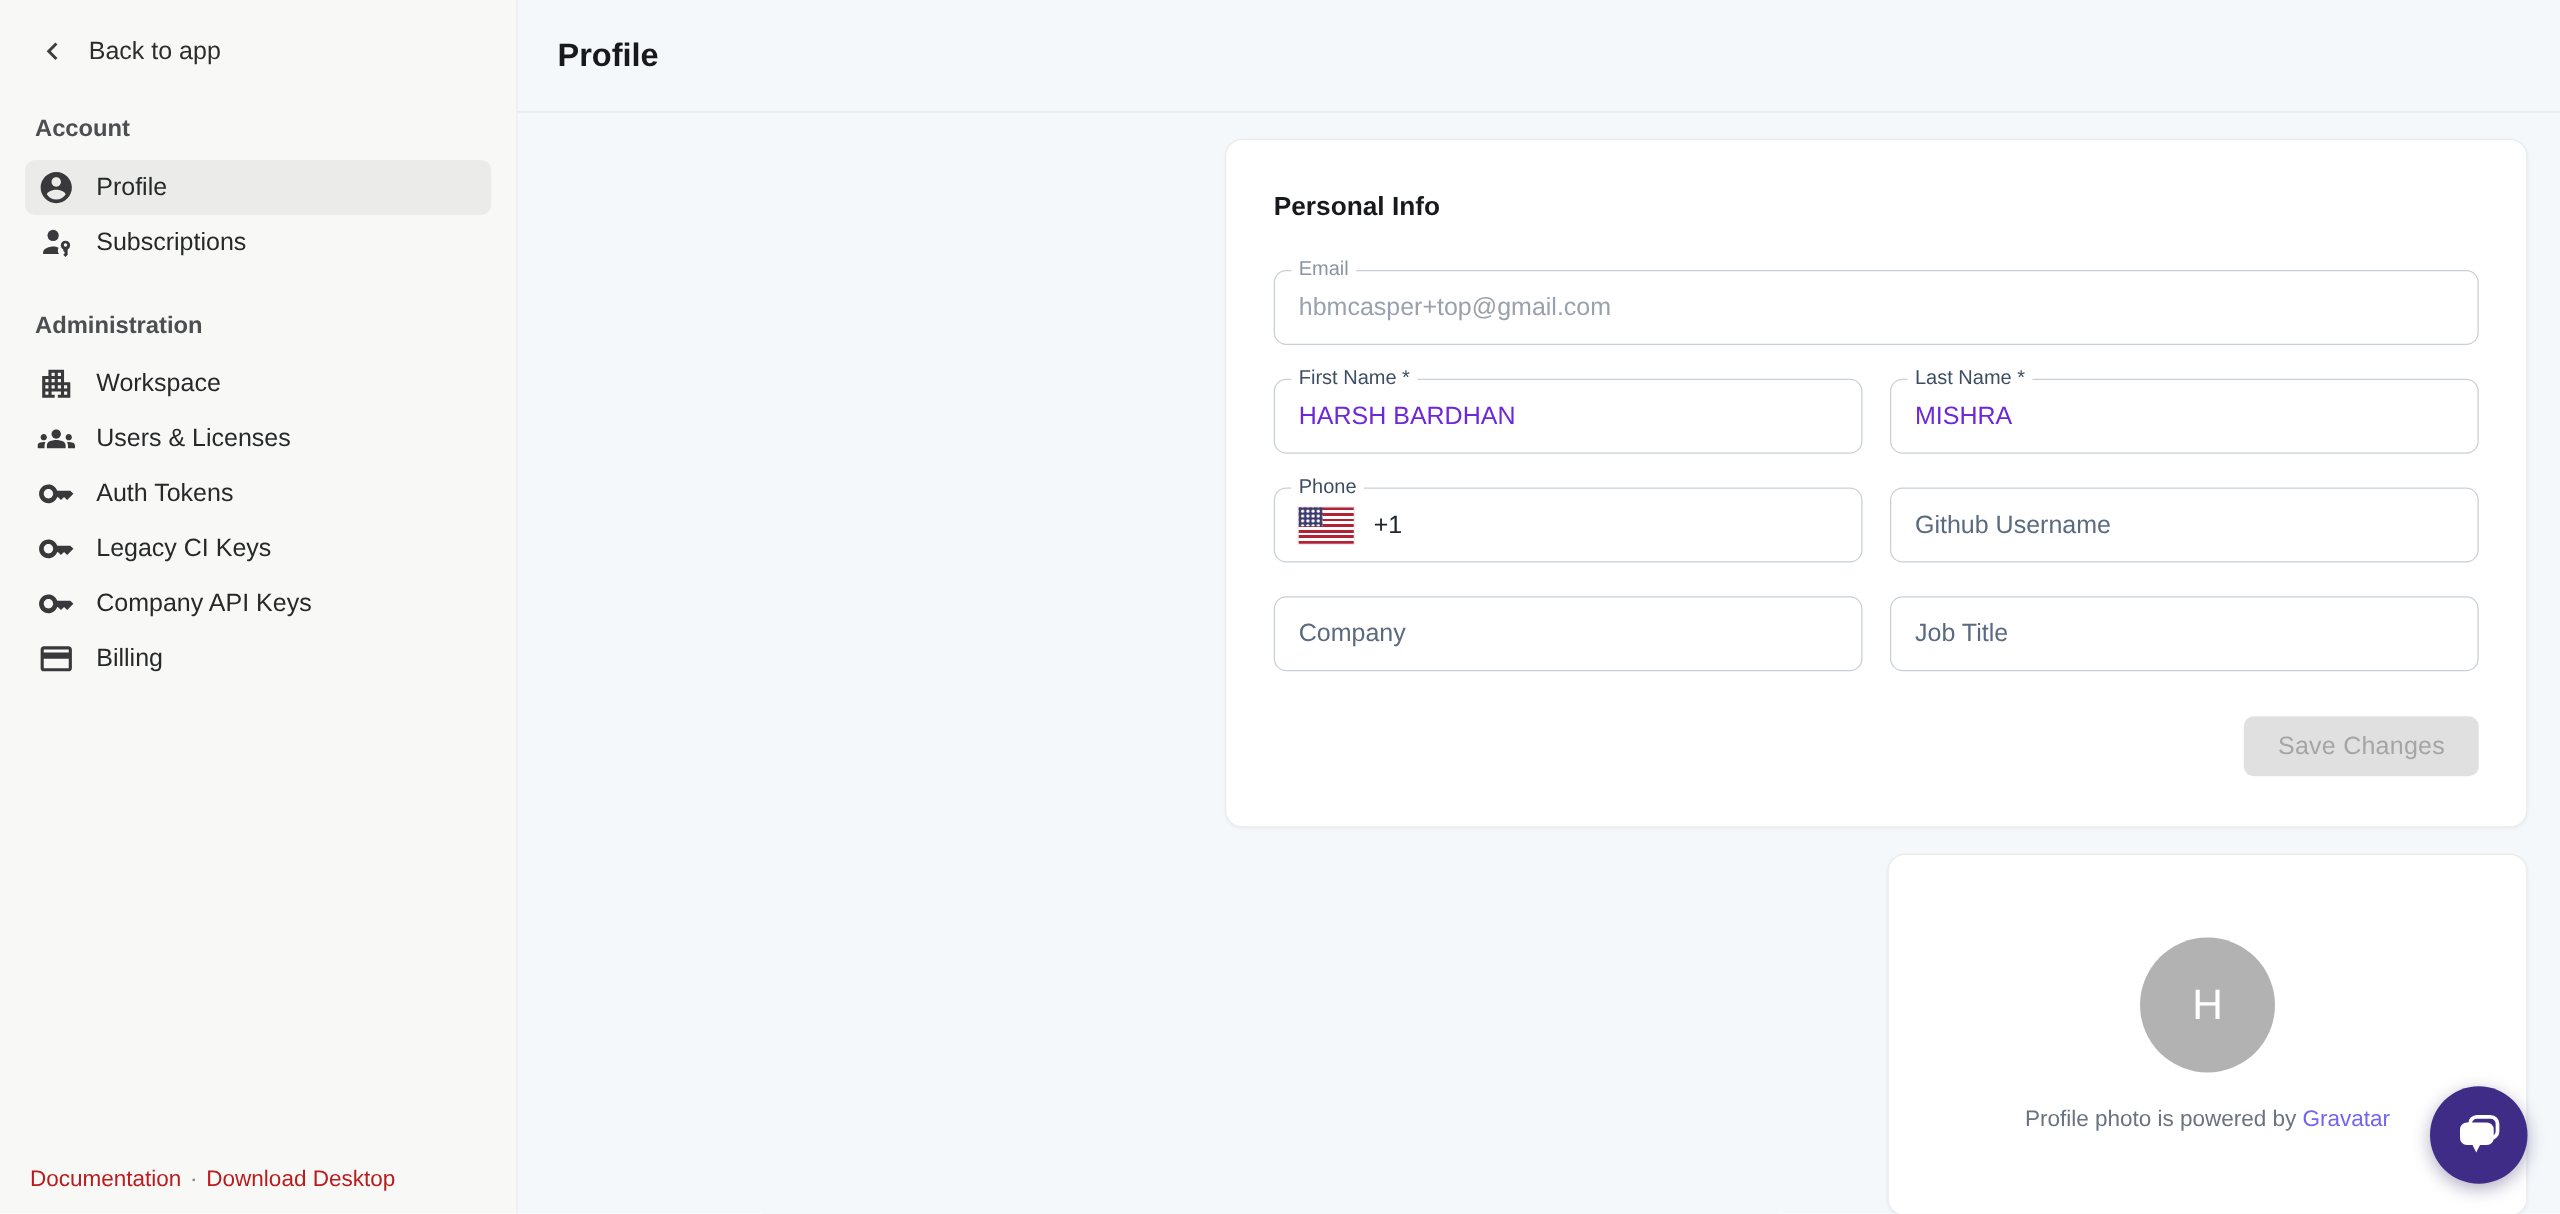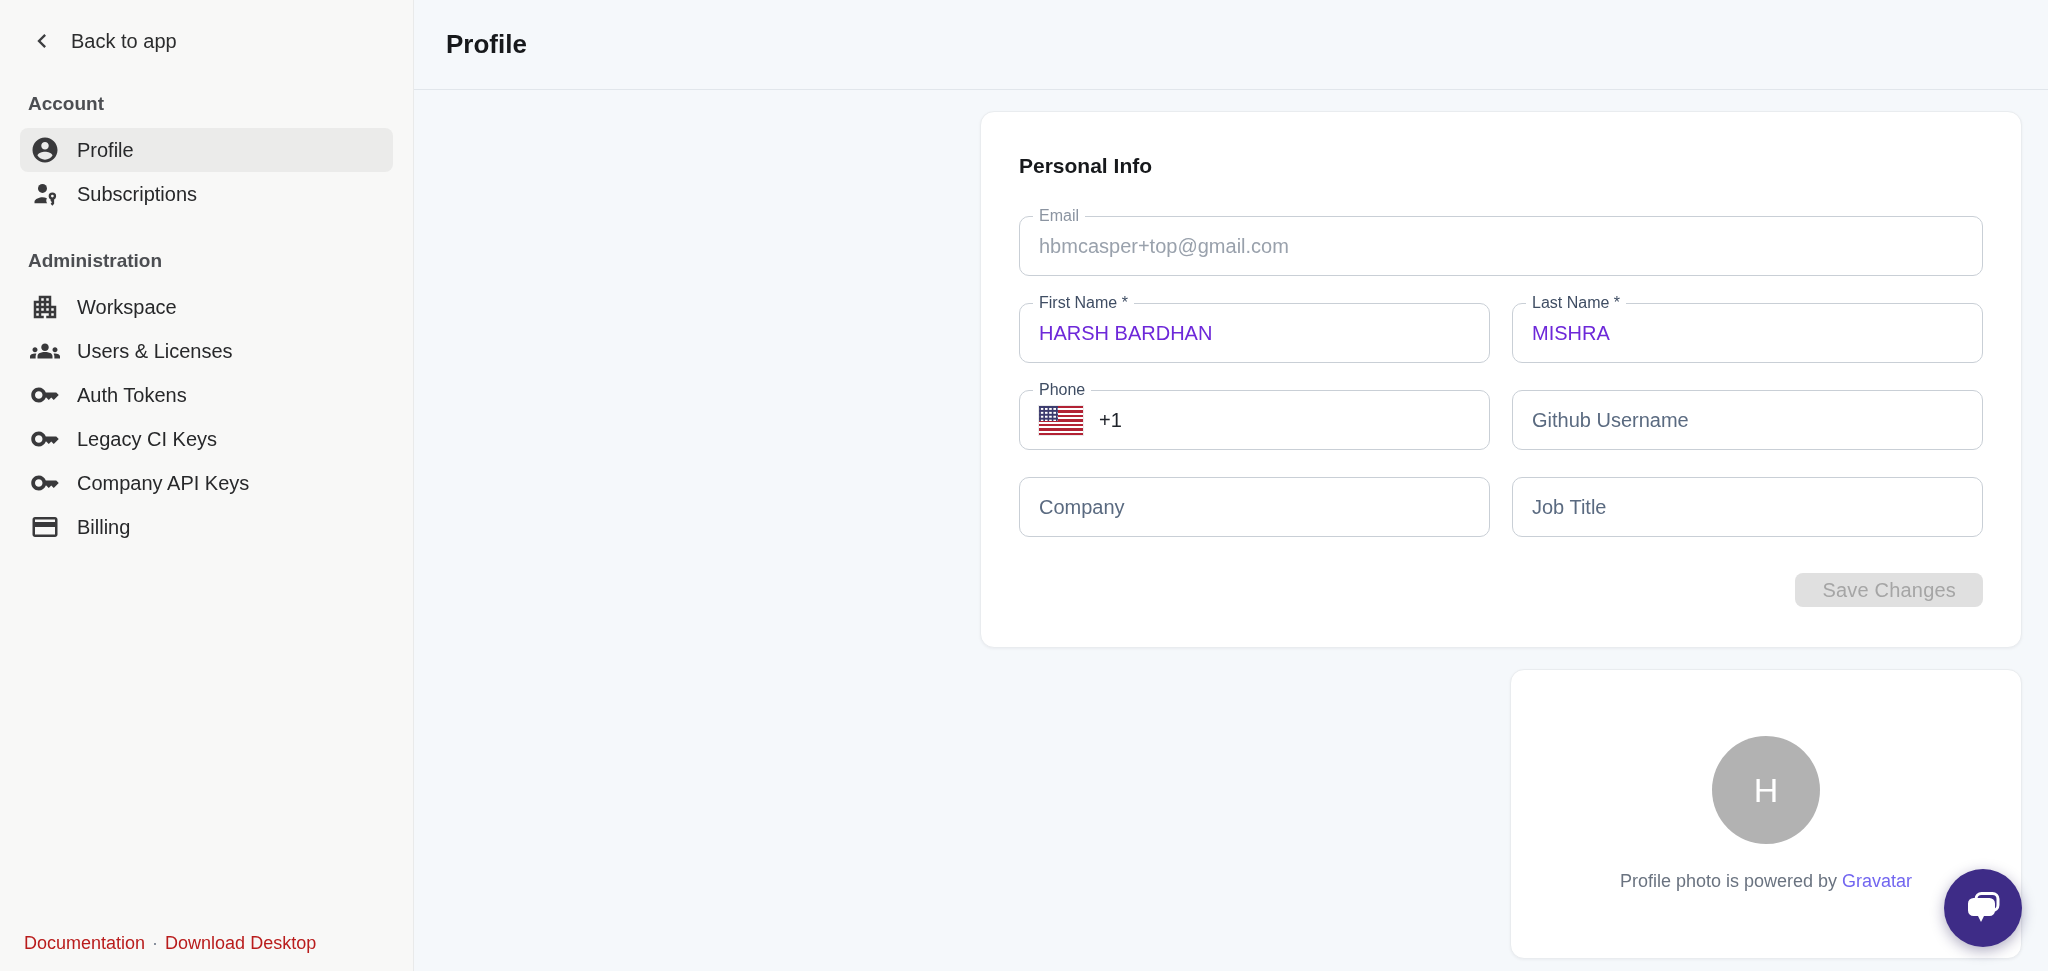--- a/index.html
+++ b/index.html
@@ -119,21 +119,21 @@
     width: 19px; height: 15.5px;
     background-color: #3c3b6e;
     background-image: radial-gradient(circle, #ffffff 1.1px, transparent 1.4px);
     background-size: 4.2px 3.9px;
     background-position: 1px 1px;
   }
   .dial-code { font-size: 20px; color: #20242b; margin-right: 10px; }
 
   .save-row { display: flex; justify-content: flex-end; margin-top: 36px; }
   .save-btn {
-    height: 34px; padding: 0 27px;
+    height: 48px; padding: 0 27px;
     background: #e0e0e0; color: #a5a5a5;
     border: none; border-radius: 8px;
     font-family: inherit; font-size: 20px; font-weight: 500;
     letter-spacing: 0.2px;
   }
 
   .card.gravatar {
     width: 512px; height: 290px;
     display: flex; flex-direction: column;
     align-items: center; justify-content: center;

